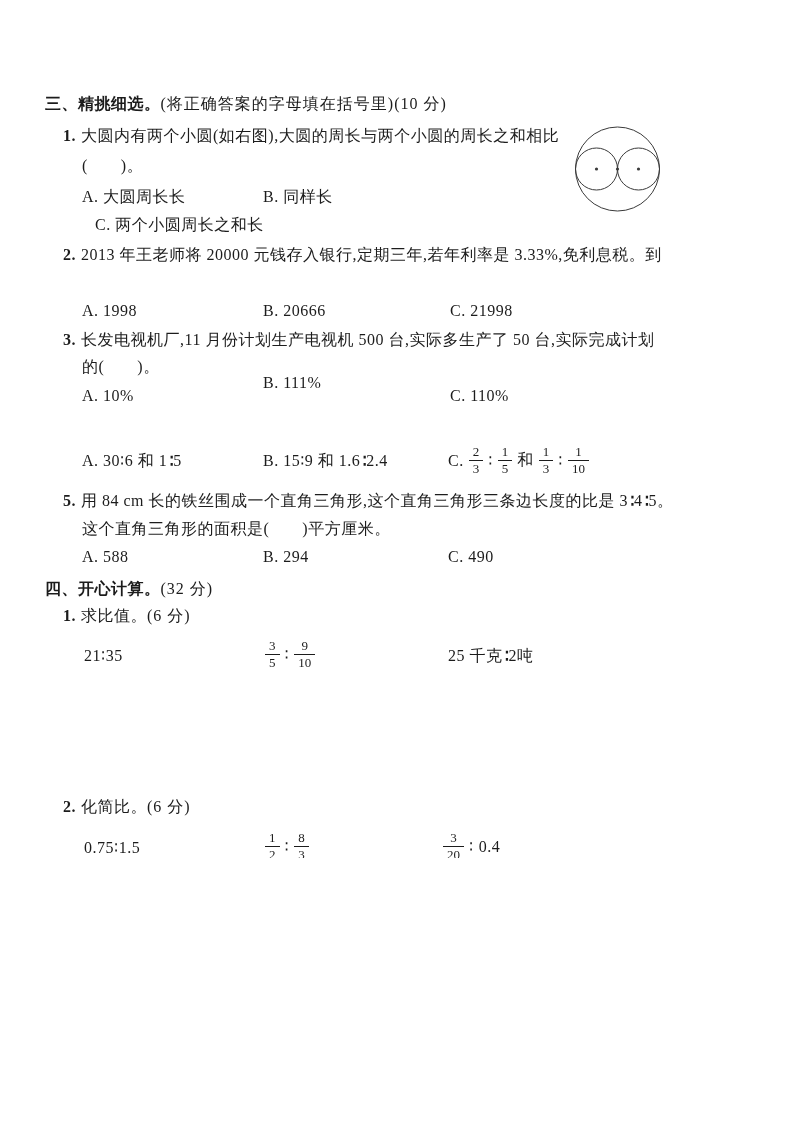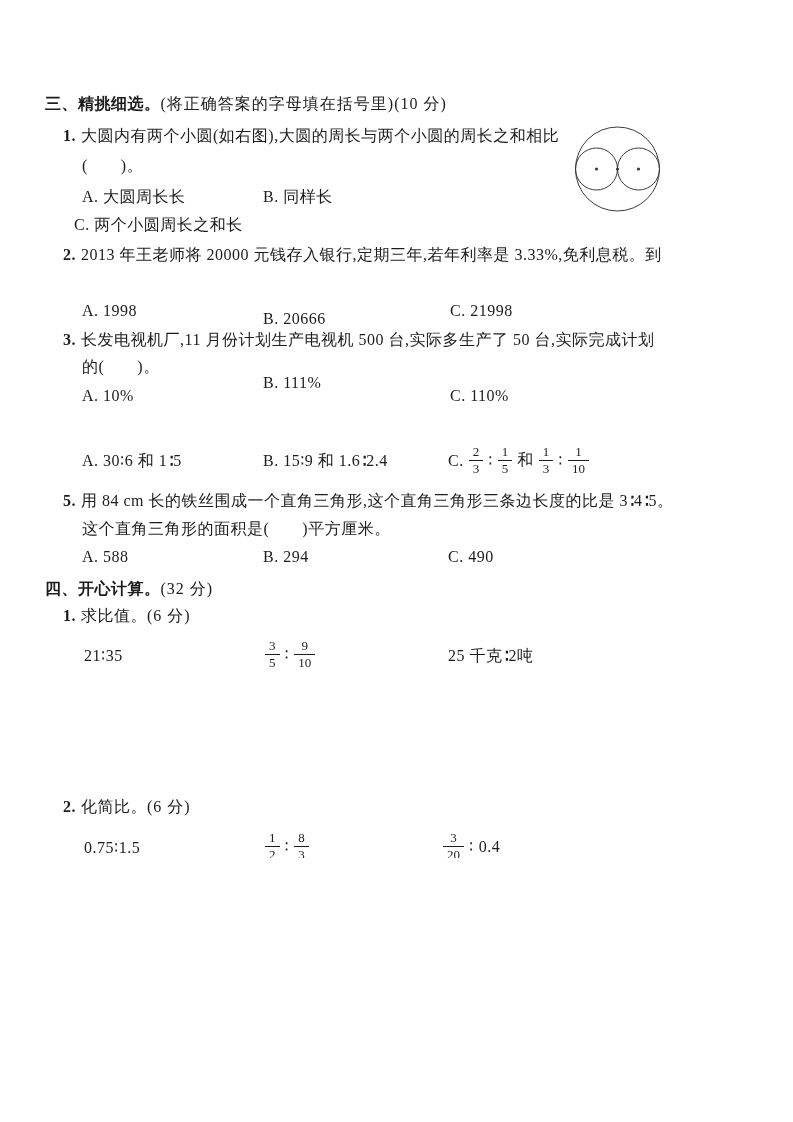--- a/index.html
+++ b/index.html
@@ -62,36 +62,36 @@
   <div class="line" style="top:95px;left:45px">
     <span class="bold">三、精挑细选。</span><span class="note">(将正确答案的字母填在括号里)(10 分)</span>
   </div>
 
   <div class="line" style="top:127px;left:63px">
     <span class="qnum">1.</span><span>大圆内有两个小圆(如右图),大圆的周长与两个小圆的周长之和相比</span>
   </div>
   <div class="line" style="top:157px;left:82px">(　　)。</div>
   <div class="line" style="top:188px;left:82px">A. 大圆周长长</div>
   <div class="line" style="top:188px;left:263px">B. 同样长</div>
-  <div class="line" style="top:216px;left:74px">C. 两个小圆周长之和长</div>
+  <div class="line" style="top:216px;left:95px">C. 两个小圆周长之和长</div>
 
   <svg class="diagram" width="88" height="88" viewBox="0 0 88 88">
     <circle cx="43.5" cy="43" r="42" fill="none" stroke="#3a3a3a" stroke-width="1"></circle>
     <circle cx="22.5" cy="43" r="21" fill="none" stroke="#3a3a3a" stroke-width="1"></circle>
     <circle cx="64.5" cy="43" r="21" fill="none" stroke="#3a3a3a" stroke-width="1"></circle>
     <circle cx="22.5" cy="43" r="1.6" fill="#3a3a3a"></circle>
     <circle cx="43.5" cy="43" r="1.6" fill="#3a3a3a"></circle>
     <circle cx="64.5" cy="43" r="1.6" fill="#3a3a3a"></circle>
   </svg>
 
   <div class="line" style="top:246px;left:63px">
     <span class="qnum">2.</span><span>2013 年王老师将 20000 元钱存入银行,定期三年,若年利率是 3.33%,免利息税。到</span>
   </div>
   <div class="line" style="top:302px;left:82px">A. 1998</div>
-  <div class="line" style="top:310px;left:263px">B. 20666</div>
+  <div class="line" style="top:302px;left:263px">B. 20666</div>
   <div class="line" style="top:302px;left:450px">C. 21998</div>
 
   <div class="line" style="top:331px;left:63px">
     <span class="qnum">3.</span><span>长发电视机厂,11 月份计划生产电视机 500 台,实际多生产了 50 台,实际完成计划</span>
   </div>
   <div class="line" style="top:358px;left:82px">的(　　)。</div>
   <div class="line" style="top:387px;left:82px">A. 10%</div>
   <div class="line" style="top:374px;left:263px">B. 111%</div>
   <div class="line" style="top:387px;left:450px">C. 110%</div>
 

